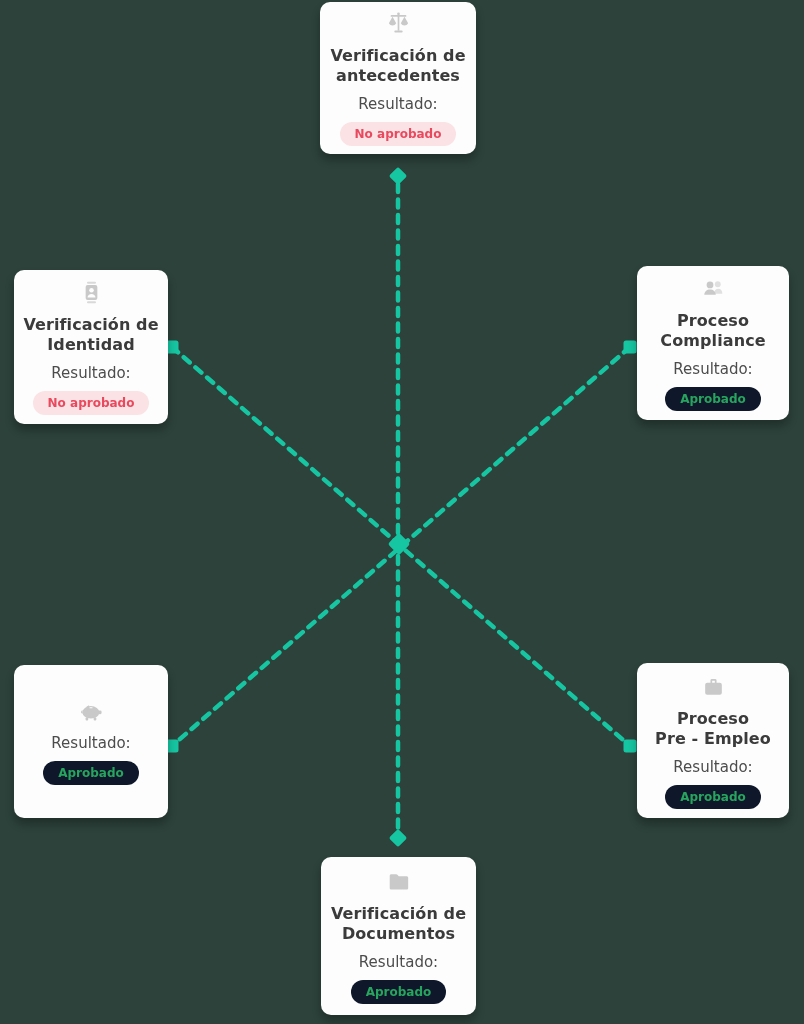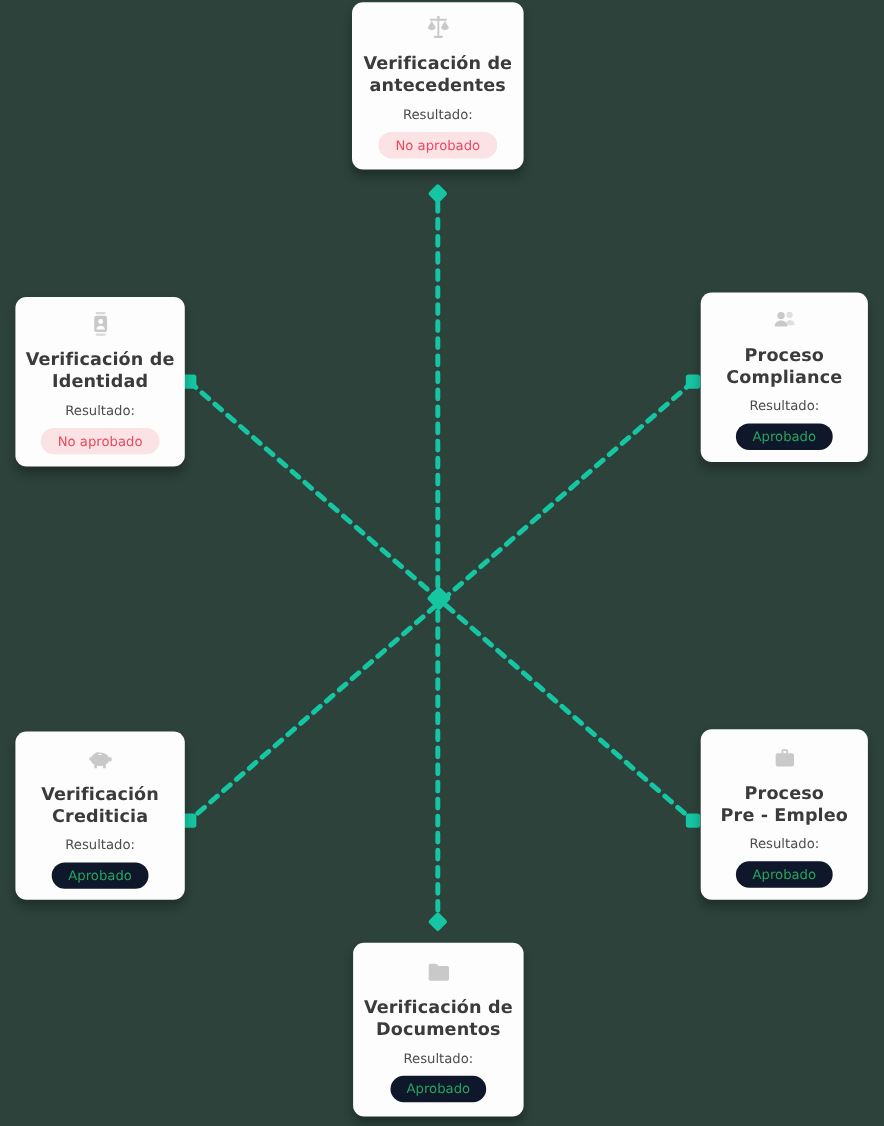--- a/index.html
+++ b/index.html
@@ -24,23 +24,23 @@
     border-radius:10px;
     box-shadow:0 6px 9px rgba(0,0,0,.28);
     display:flex;flex-direction:column;align-items:center;justify-content:center;
     gap:9px;text-align:center;padding:10px 6px;box-sizing:border-box;
   }
   .card .icon{line-height:0;color:#c9c9c9}
   .card .title{
     margin:0;font-size:16px;font-weight:bold;color:var(--title);
     line-height:1.25;white-space:pre-line;letter-spacing:.1px;text-align:center;
   }
-  .result-label{font-size:12px;color:var(--label)}
+  .result-label{font-size:15px;color:var(--label)}
   .badge{
-    font-size:12px;font-weight:normal;
+    font-size:12px;font-weight:bold;
     padding:6px 15px;border-radius:13px;line-height:1;
   }
   .badge.rejected{background:#fbe2e4;color:#e9495f}
   .badge.approved{background:#0f172a;color:#27a55e}
 
   .card-antecedentes{left:320px;top:2px;width:156px;height:152px}
   .card-identidad{left:14px;top:270px;width:154px;height:154px}
   .card-compliance{left:637px;top:266px;width:152px;height:154px}
   .card-crediticia{left:14px;top:665px;width:154px;height:153px}
   .card-empleo{left:637px;top:663px;width:152px;height:155px}
@@ -118,22 +118,20 @@
     <svg width="30" height="27" viewBox="0 0 24 24" fill="currentColor">
       <path d="M4.6 11.4c-1.1 0-1.3 2 0 2" fill="none" stroke="currentColor" stroke-width="1.1"></path>
       <ellipse cx="11.9" cy="12.7" rx="7.5" ry="5.5"></ellipse>
       <path d="M7.3 8.2l2.9-1.7.7 2.6z"></path>
       <rect x="18.4" y="11" width="3" height="3.4" rx="1.2"></rect>
       <rect x="7.2" y="17.2" width="2.3" height="2.8" rx="0.7"></rect>
       <rect x="14.4" y="17.2" width="2.3" height="2.8" rx="0.7"></rect>
       <rect x="10.6" y="8.2" width="2.8" height="1" rx="0.5" fill="#fdfdfd"></rect>
     </svg>
   </span>
-  <h2 class="title">Verificación
-Crediticia</h2>
   <div class="result-label">Resultado:</div>
   <div class="badge approved">Aprobado</div>
 </div>
 
 <div class="card card-empleo">
   <span class="icon">
     <svg width="27" height="27" viewBox="0 0 24 24" fill="currentColor">
       <rect x="9.3" y="5.4" width="5.4" height="4.4" rx="1.3"></rect>
       <rect x="10.8" y="6.9" width="2.4" height="2.9" fill="#fdfdfd"></rect>
       <rect x="4.6" y="8.6" width="14.8" height="10.8" rx="1.8"></rect>

